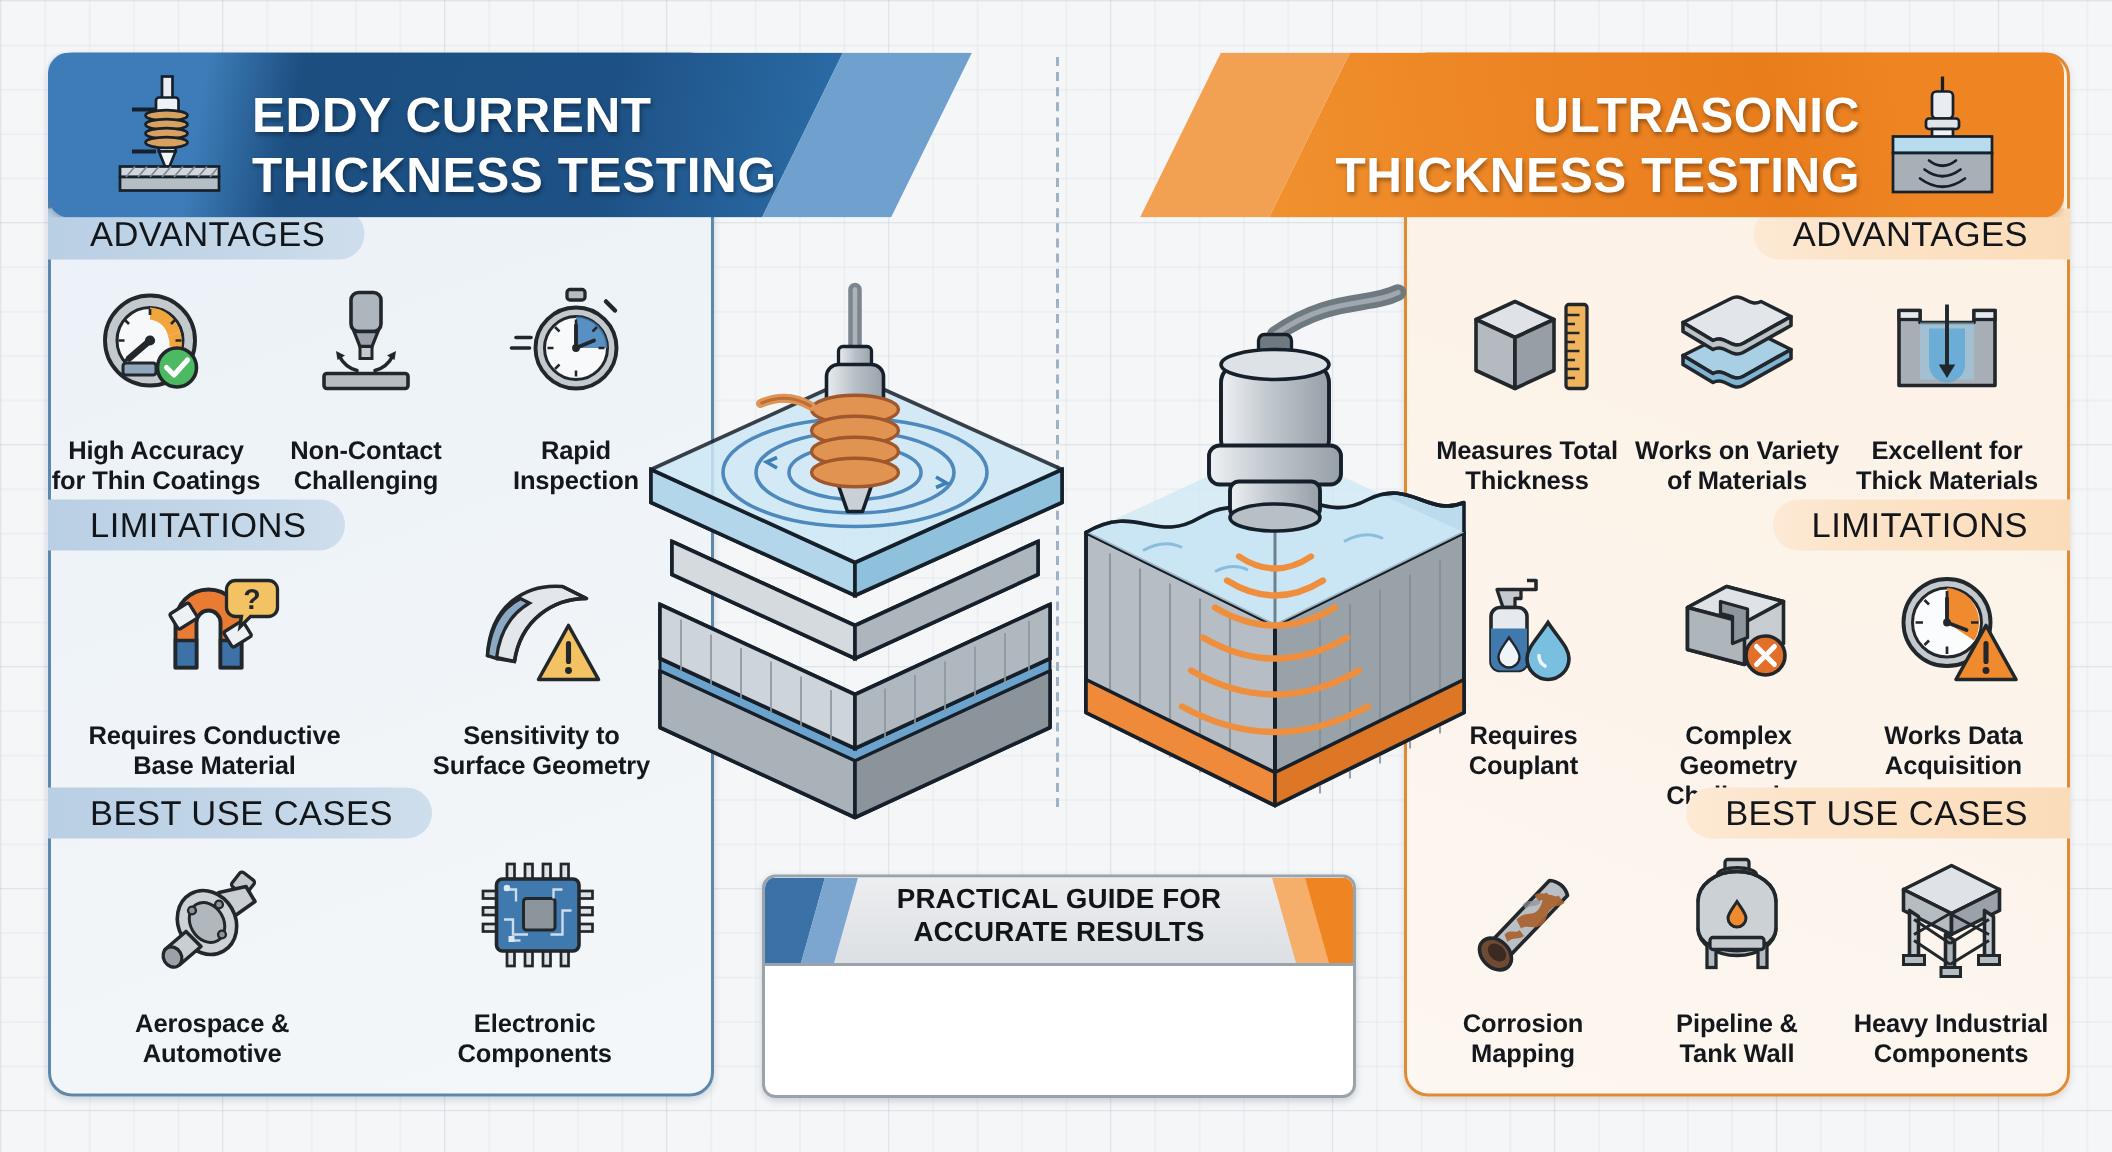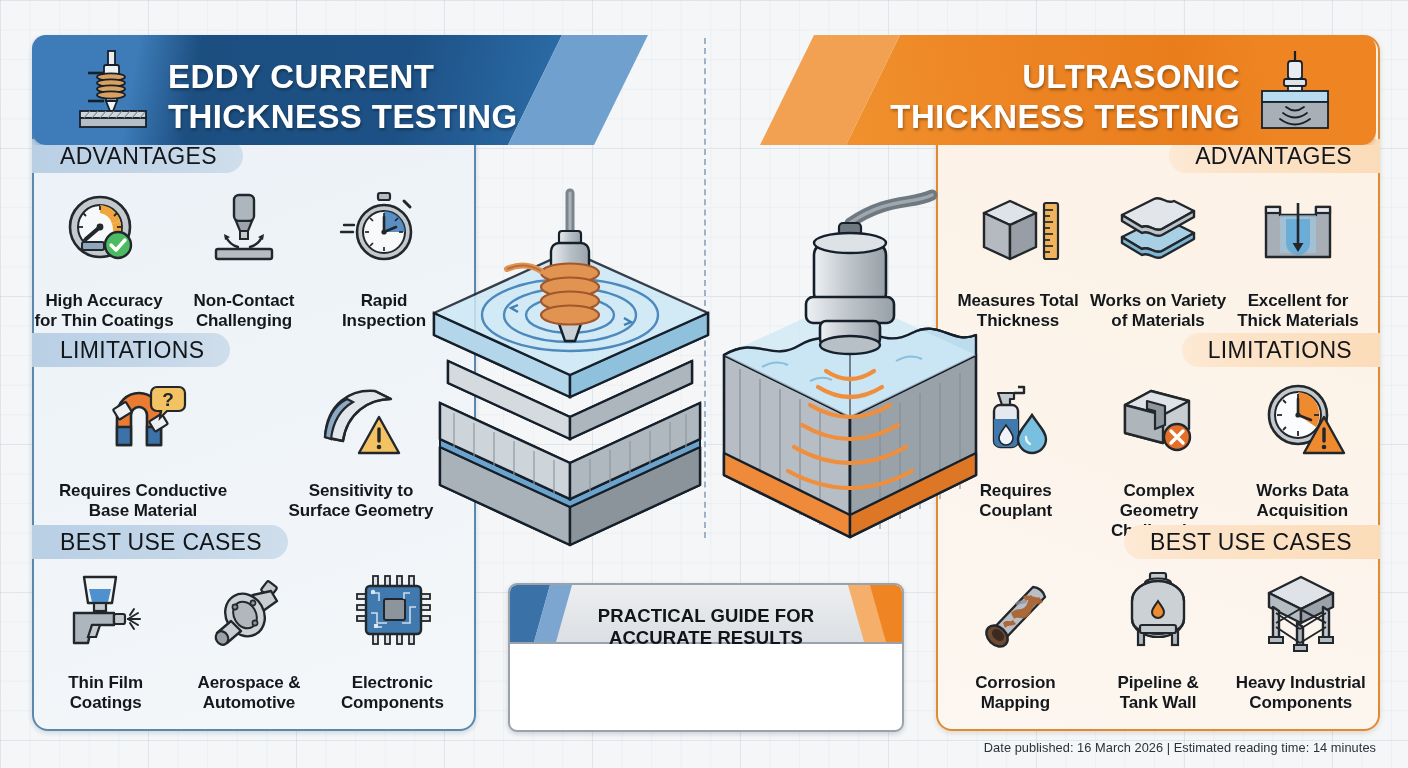--- a/index.html
+++ b/index.html
@@ -147,21 +147,21 @@
     -webkit-clip-path:polygon(32px 0,72px 0,72px 100%,48px 100%);
     clip-path:polygon(32px 0,72px 0,72px 100%,48px 100%);
   }
   .guide-head .cap-r2{
     position:absolute;right:0;top:0;bottom:0;width:80px;
     background:#f6ae6b;
     -webkit-clip-path:polygon(26px 0,48px 0,64px 100%,42px 100%);
     clip-path:polygon(26px 0,48px 0,64px 100%,42px 100%);
   }
   .guide-title{
-    position:relative;text-align:center;padding-top:20px;
+    position:relative;text-align:center;padding-top:3px;
     font-size:18.5px;font-weight:bold;color:#111518;line-height:1.2;
     letter-spacing:.1px;
   }
   .guide-body{
     padding:9px 14px 0;text-align:center;font-size:15.3px;color:#15191d;
     line-height:1.33;
   }
   .guide-body b{font-weight:bold;}
 
   
@@ -271,39 +271,20 @@
           <line x1="66" y1="54" x2="66" y2="66" stroke="#22272c" stroke-width="3.4" stroke-linecap="round"></line>
           <circle cx="66" cy="72" r="2.3" fill="#22272c"></circle>
         </svg>
         <div class="cap">Sensitivity to
 Surface Geometry</div>
       </div>
     </div>
 
     <div class="pill pill-l" style="top:488px;">BEST USE CASES</div>
     <div class="row" style="top:530px;left:0;width:430px;">
-      <div class="cell">
-        <svg class="art" viewBox="0 0 96 86">
-          <path d="M26 10 L58 10 L54 36 L30 36 Z" fill="#f2f5f8" stroke="#22272c" stroke-width="2.4" stroke-linejoin="round"></path>
-          <path d="M31 22 L53 22 L50 35 L34 35 Z" fill="#4f90cf"></path>
-          <rect x="36" y="36" width="12" height="8" fill="#c4c9ce" stroke="#22272c" stroke-width="2.2"></rect>
-          <path d="M16 46 L56 46 L56 58 L34 58 L30 76 L16 76 Z" fill="#aeb6bd" stroke="#22272c" stroke-width="2.4" stroke-linejoin="round"></path>
-          <rect x="56" y="47" width="11" height="10" rx="2" fill="#c4c9ce" stroke="#22272c" stroke-width="2.2"></rect>
-          <path d="M34 58 L42 58 L38 70 L30 70 Z" fill="#c4c9ce" stroke="#22272c" stroke-width="2.2"></path>
-          <g stroke="#22272c" stroke-width="2" stroke-linecap="round">
-            <line x1="70" y1="52" x2="80" y2="46"></line>
-              <line x1="70" y1="52" x2="82" y2="52"></line>
-            <line x1="70" y1="52" x2="80" y2="58"></line>
-              <line x1="72" y1="48" x2="76" y2="42"></line>
-            <line x1="72" y1="56" x2="76" y2="62"></line>
-          </g>
-        </svg>
-        <div class="cap">Thin Film
-Coatings</div>
-      </div>
       <div class="cell">
         <svg class="art" viewBox="0 0 96 86">
           <rect x="62" y="16" width="12" height="12" rx="2" fill="#c4c9ce" stroke="#22272c" stroke-width="2.2" transform="rotate(38 68 22)"></rect>
           <path d="M30 40 L52 28 L70 24 L76 34 L62 44 Z" fill="#c9ced3" stroke="#22272c" stroke-width="2.4" stroke-linejoin="round"></path>
           <ellipse cx="44" cy="48" rx="19" ry="22" transform="rotate(-30 44 48)" fill="#cdd2d7" stroke="#22272c" stroke-width="2.4"></ellipse>
           <ellipse cx="44" cy="48" rx="11" ry="14" transform="rotate(-30 44 48)" fill="#b0b7bd" stroke="#22272c" stroke-width="2"></ellipse>
           <circle cx="34" cy="40" r="2.6" fill="#8d959c" stroke="#22272c" stroke-width="1.6"></circle>
           <circle cx="54" cy="56" r="2.6" fill="#8d959c" stroke="#22272c" stroke-width="1.6"></circle>
           <circle cx="52" cy="36" r="2.6" fill="#8d959c" stroke="#22272c" stroke-width="1.6"></circle>
           <path d="M30 54 L16 66 L26 76 L40 64 Z" fill="#c9ced3" stroke="#22272c" stroke-width="2.4" stroke-linejoin="round"></path>
@@ -706,15 +687,14 @@
       <div class="cap-l2"></div>
       <div class="cap-r"></div>
       <div class="cap-r2"></div>
       <div class="guide-title">
         <div>PRACTICAL GUIDE FOR</div>
         <div>ACCURATE RESULTS</div>
       </div>
     </div>
   </div>
 
-  <div class="footer">Date published: 16 March 2026 | Estimated reading time: 14 minutes</div>
 
 </div>
 
 </body></html>

